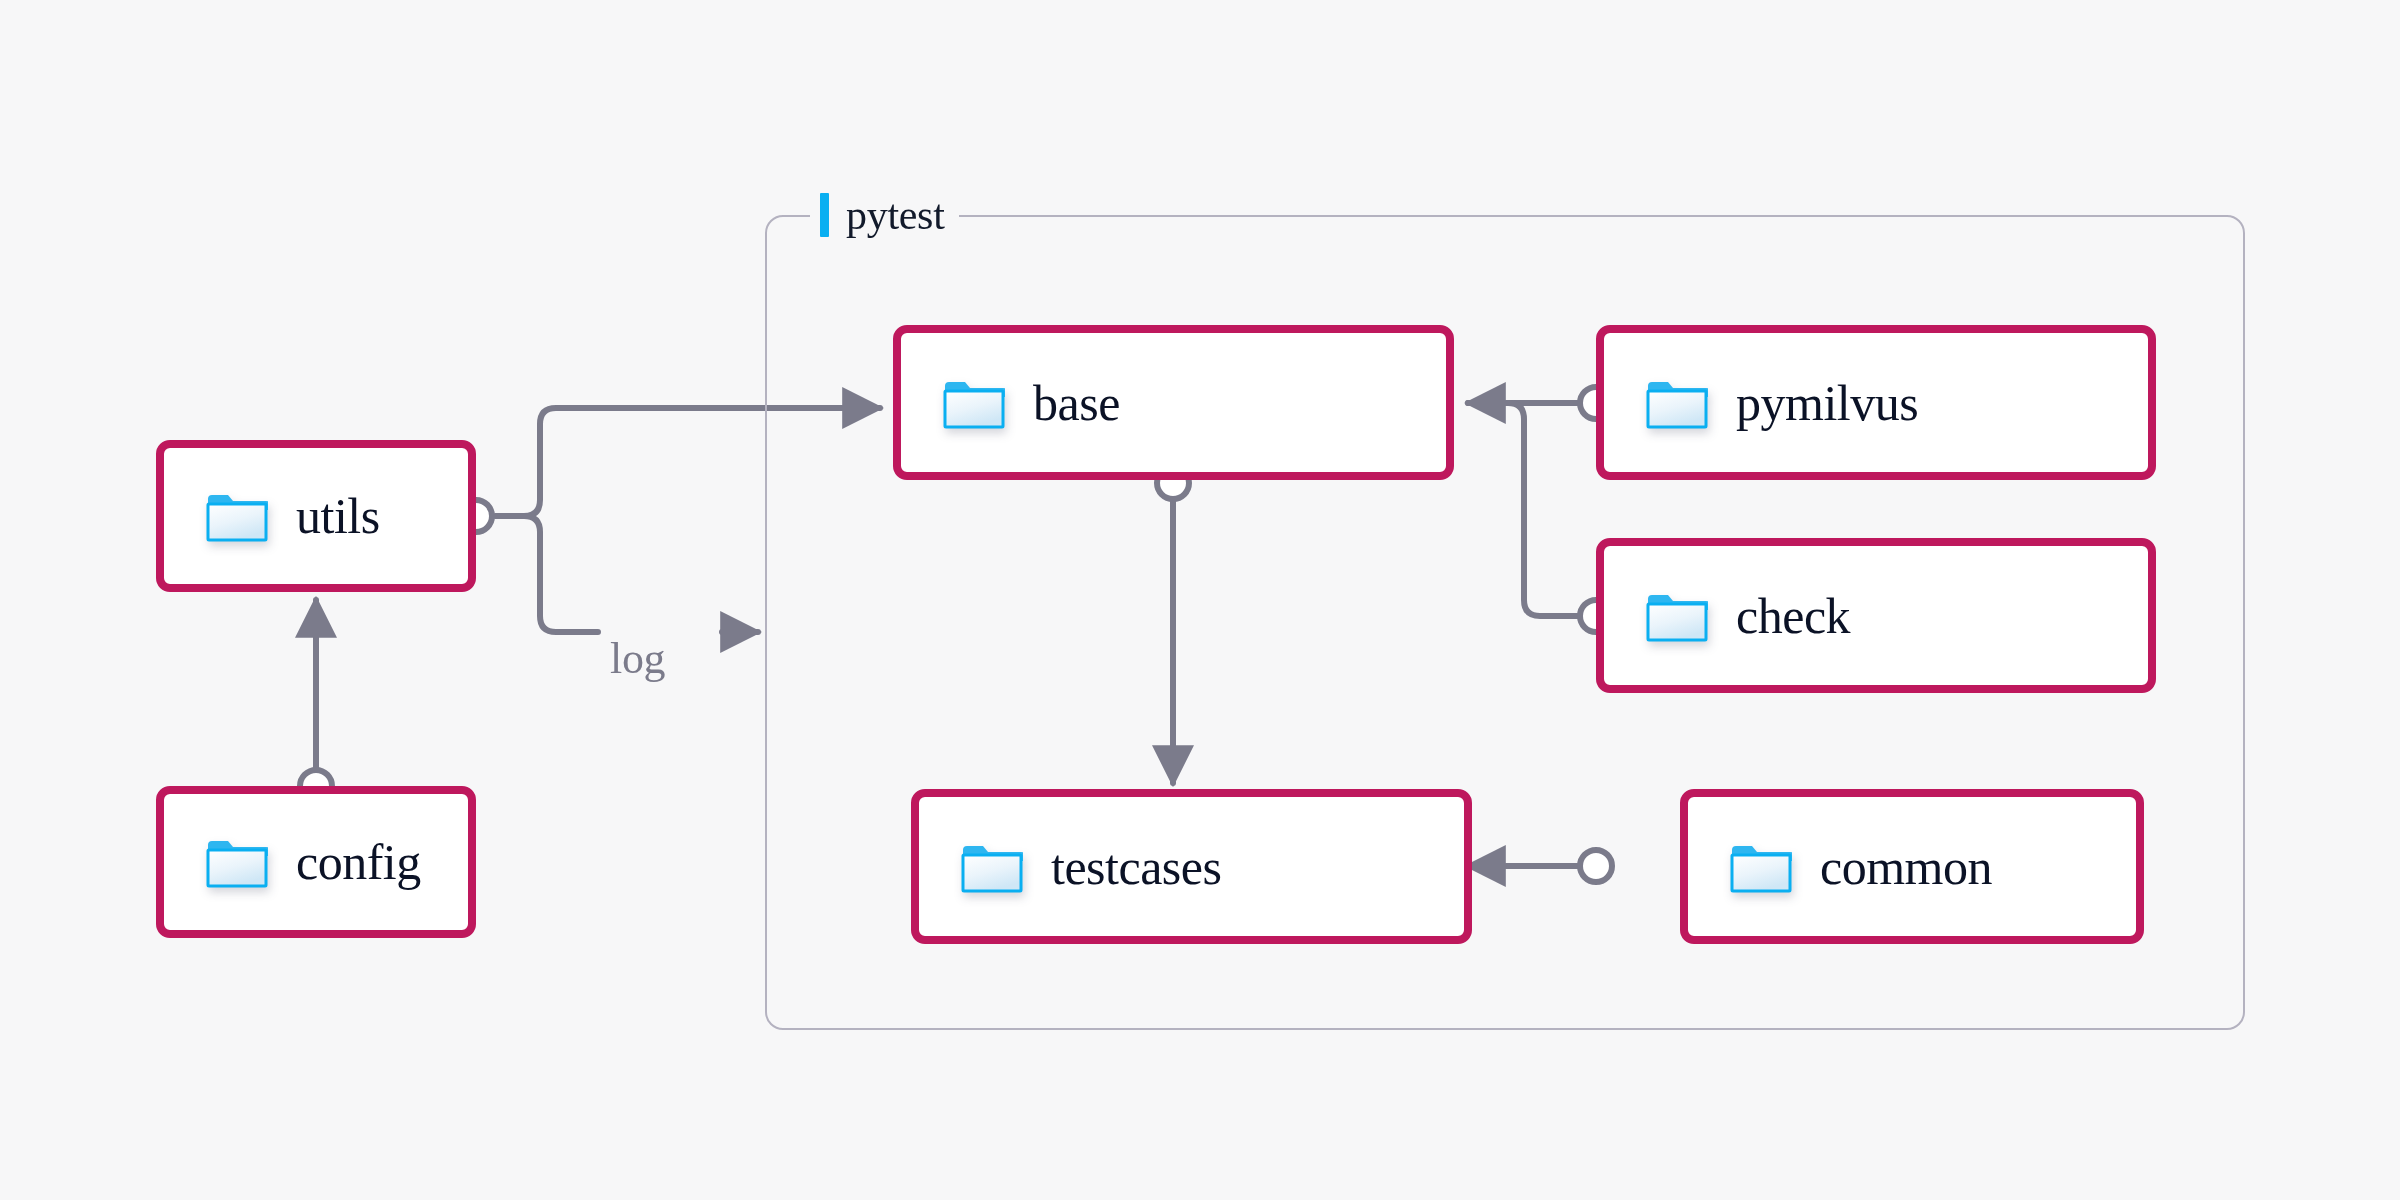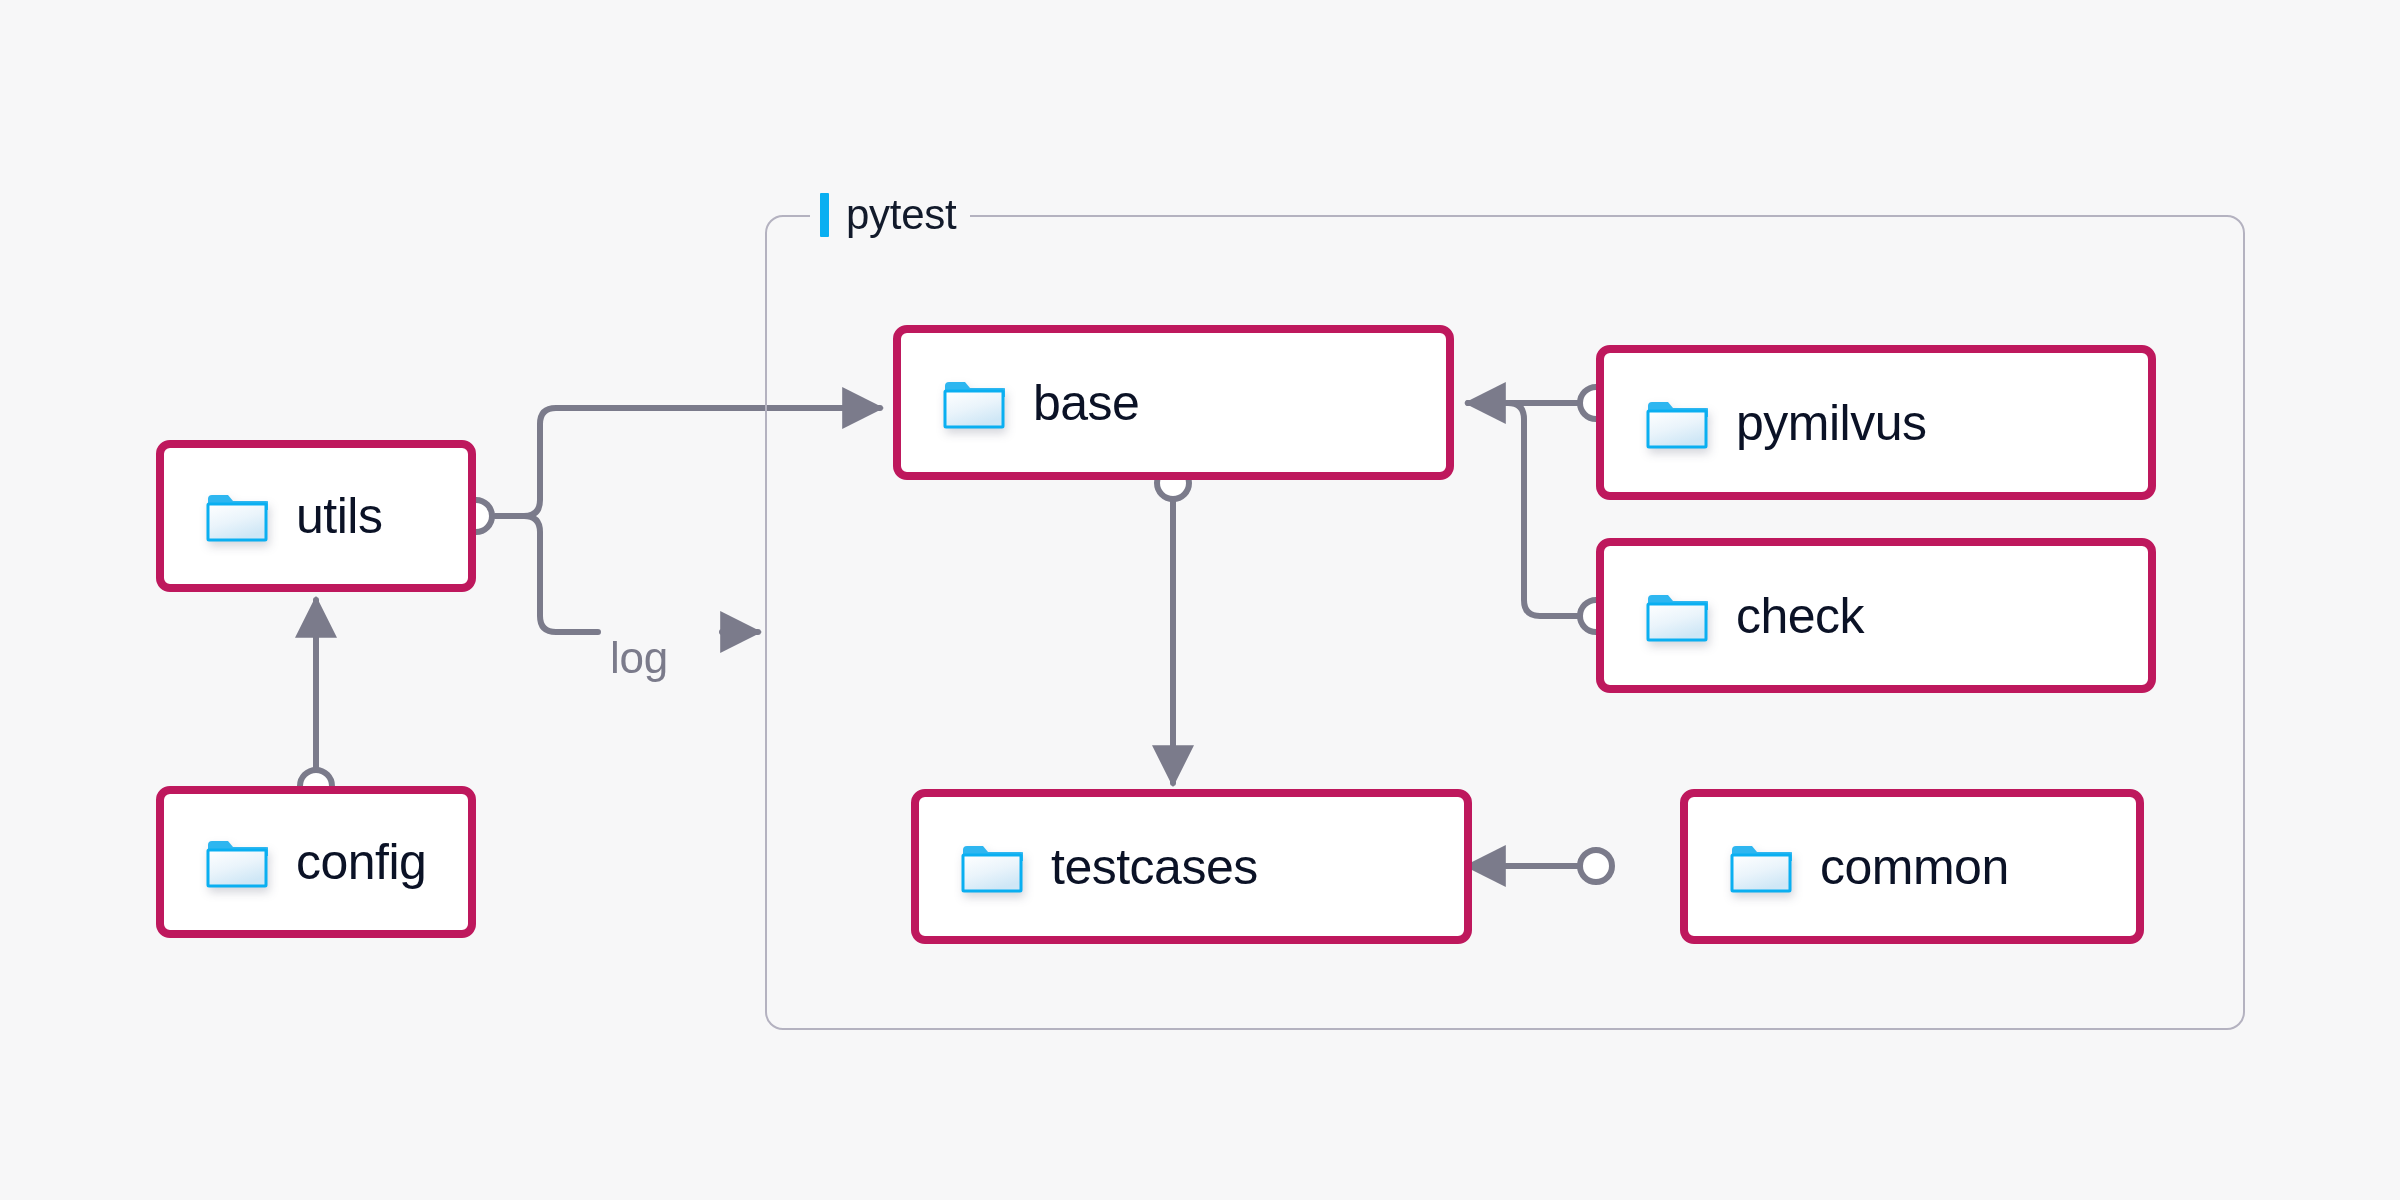--- a/index.html
+++ b/index.html
@@ -9,20 +9,21 @@
   }
   body {
     font-family: "Liberation Sans", sans-serif;
   }
   #canvas {
     position: relative;
     width: 2400px;
     height: 1200px;
     background: #f7f7f8;
     overflow: hidden;
+    font-family: Liberation Serif, serif;
   }
   #edges {
     position: absolute;
     left: 0;
     top: 0;
     width: 2400px;
     height: 1200px;
     pointer-events: none;
   }
 
@@ -183,21 +184,21 @@
   <div class="node" style="left:893px; top:789px; width:561px; height:155px;margin-left:18px;">
     <span class="folder-icon">
       <svg width="62" height="52" viewBox="0 0 62 52">
         <path d="M2 9 a4 4 0 0 1 4-4 h16 l5 6 h33 a4 4 0 0 1 4 4 v5 H2 Z" fill="#2eb6f0"></path>
         <rect x="2" y="14" width="58" height="36" rx="1" fill="url(#folderBody)" stroke="#0aaff1" stroke-width="3"></rect>
       </svg>
     </span>
     <span class="node-label">testcases</span>
   </div>
 
-  <div class="node" style="left:1596px; top:325px; width:560px; height:155px;margin-top:20px;">
+  <div class="node" style="left:1596px; top:325px; width:560px; height:155px;">
     <span class="folder-icon">
       <svg width="62" height="52" viewBox="0 0 62 52">
         <path d="M2 9 a4 4 0 0 1 4-4 h16 l5 6 h33 a4 4 0 0 1 4 4 v5 H2 Z" fill="#2eb6f0"></path>
         <rect x="2" y="14" width="58" height="36" rx="1" fill="url(#folderBody)" stroke="#0aaff1" stroke-width="3"></rect>
       </svg>
     </span>
     <span class="node-label">pymilvus</span>
   </div>
 
   <div class="node" style="left:1596px; top:538px; width:560px; height:155px;">

